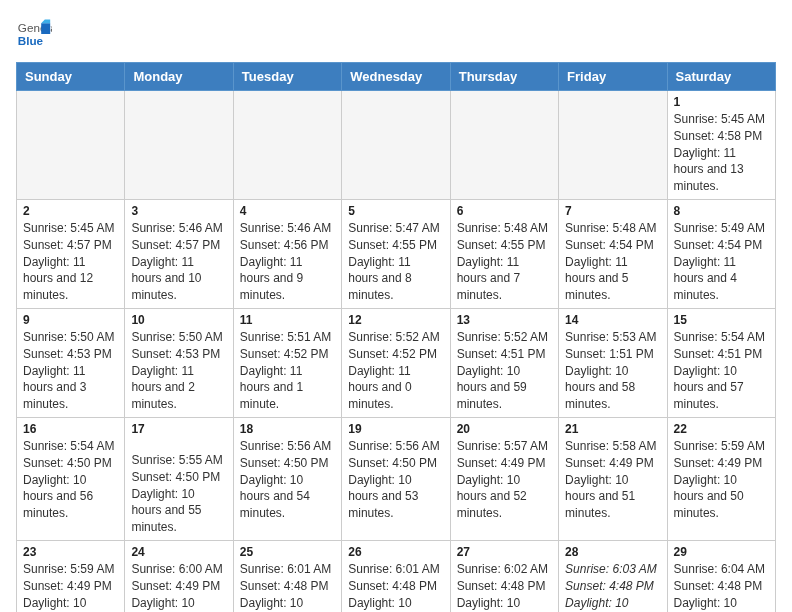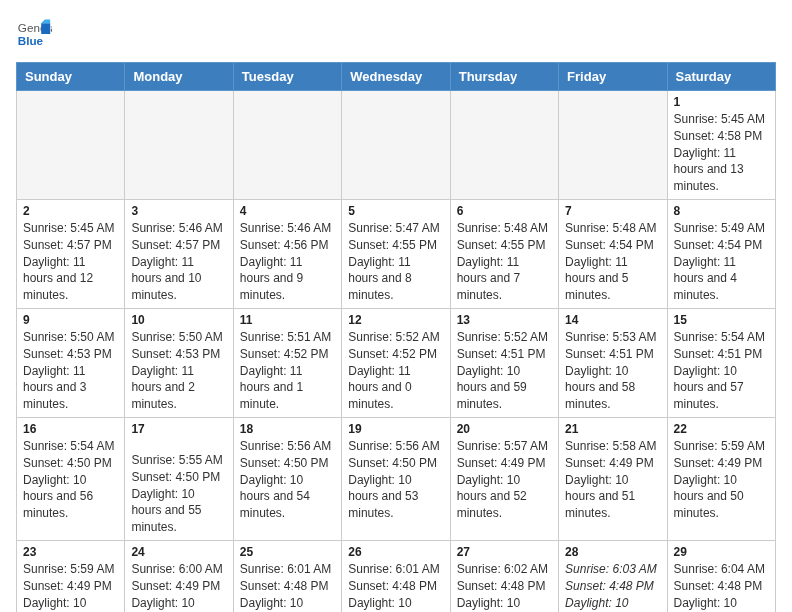--- a/index.html
+++ b/index.html
@@ -194,21 +194,21 @@
         </td>
         <td>
           <span class="day-number">13</span>
           <div class="day-info" style="white-space: pre-line;">Sunrise: 5:52 AM
 Sunset: 4:51 PM
 Daylight: 10 hours and 59 minutes.</div>
         </td>
         <td>
           <span class="day-number">14</span>
           <div class="day-info" style="white-space: pre-line;">Sunrise: 5:53 AM
-Sunset: 4:51 PM
+Sunset: 1:51 PM
 Daylight: 10 hours and 58 minutes.</div>
         </td>
         <td>
           <span class="day-number">15</span>
           <div class="day-info" style="white-space: pre-line;">Sunrise: 5:54 AM
 Sunset: 4:51 PM
 Daylight: 10 hours and 57 minutes.</div>
         </td>
       </tr>
       <tr>

